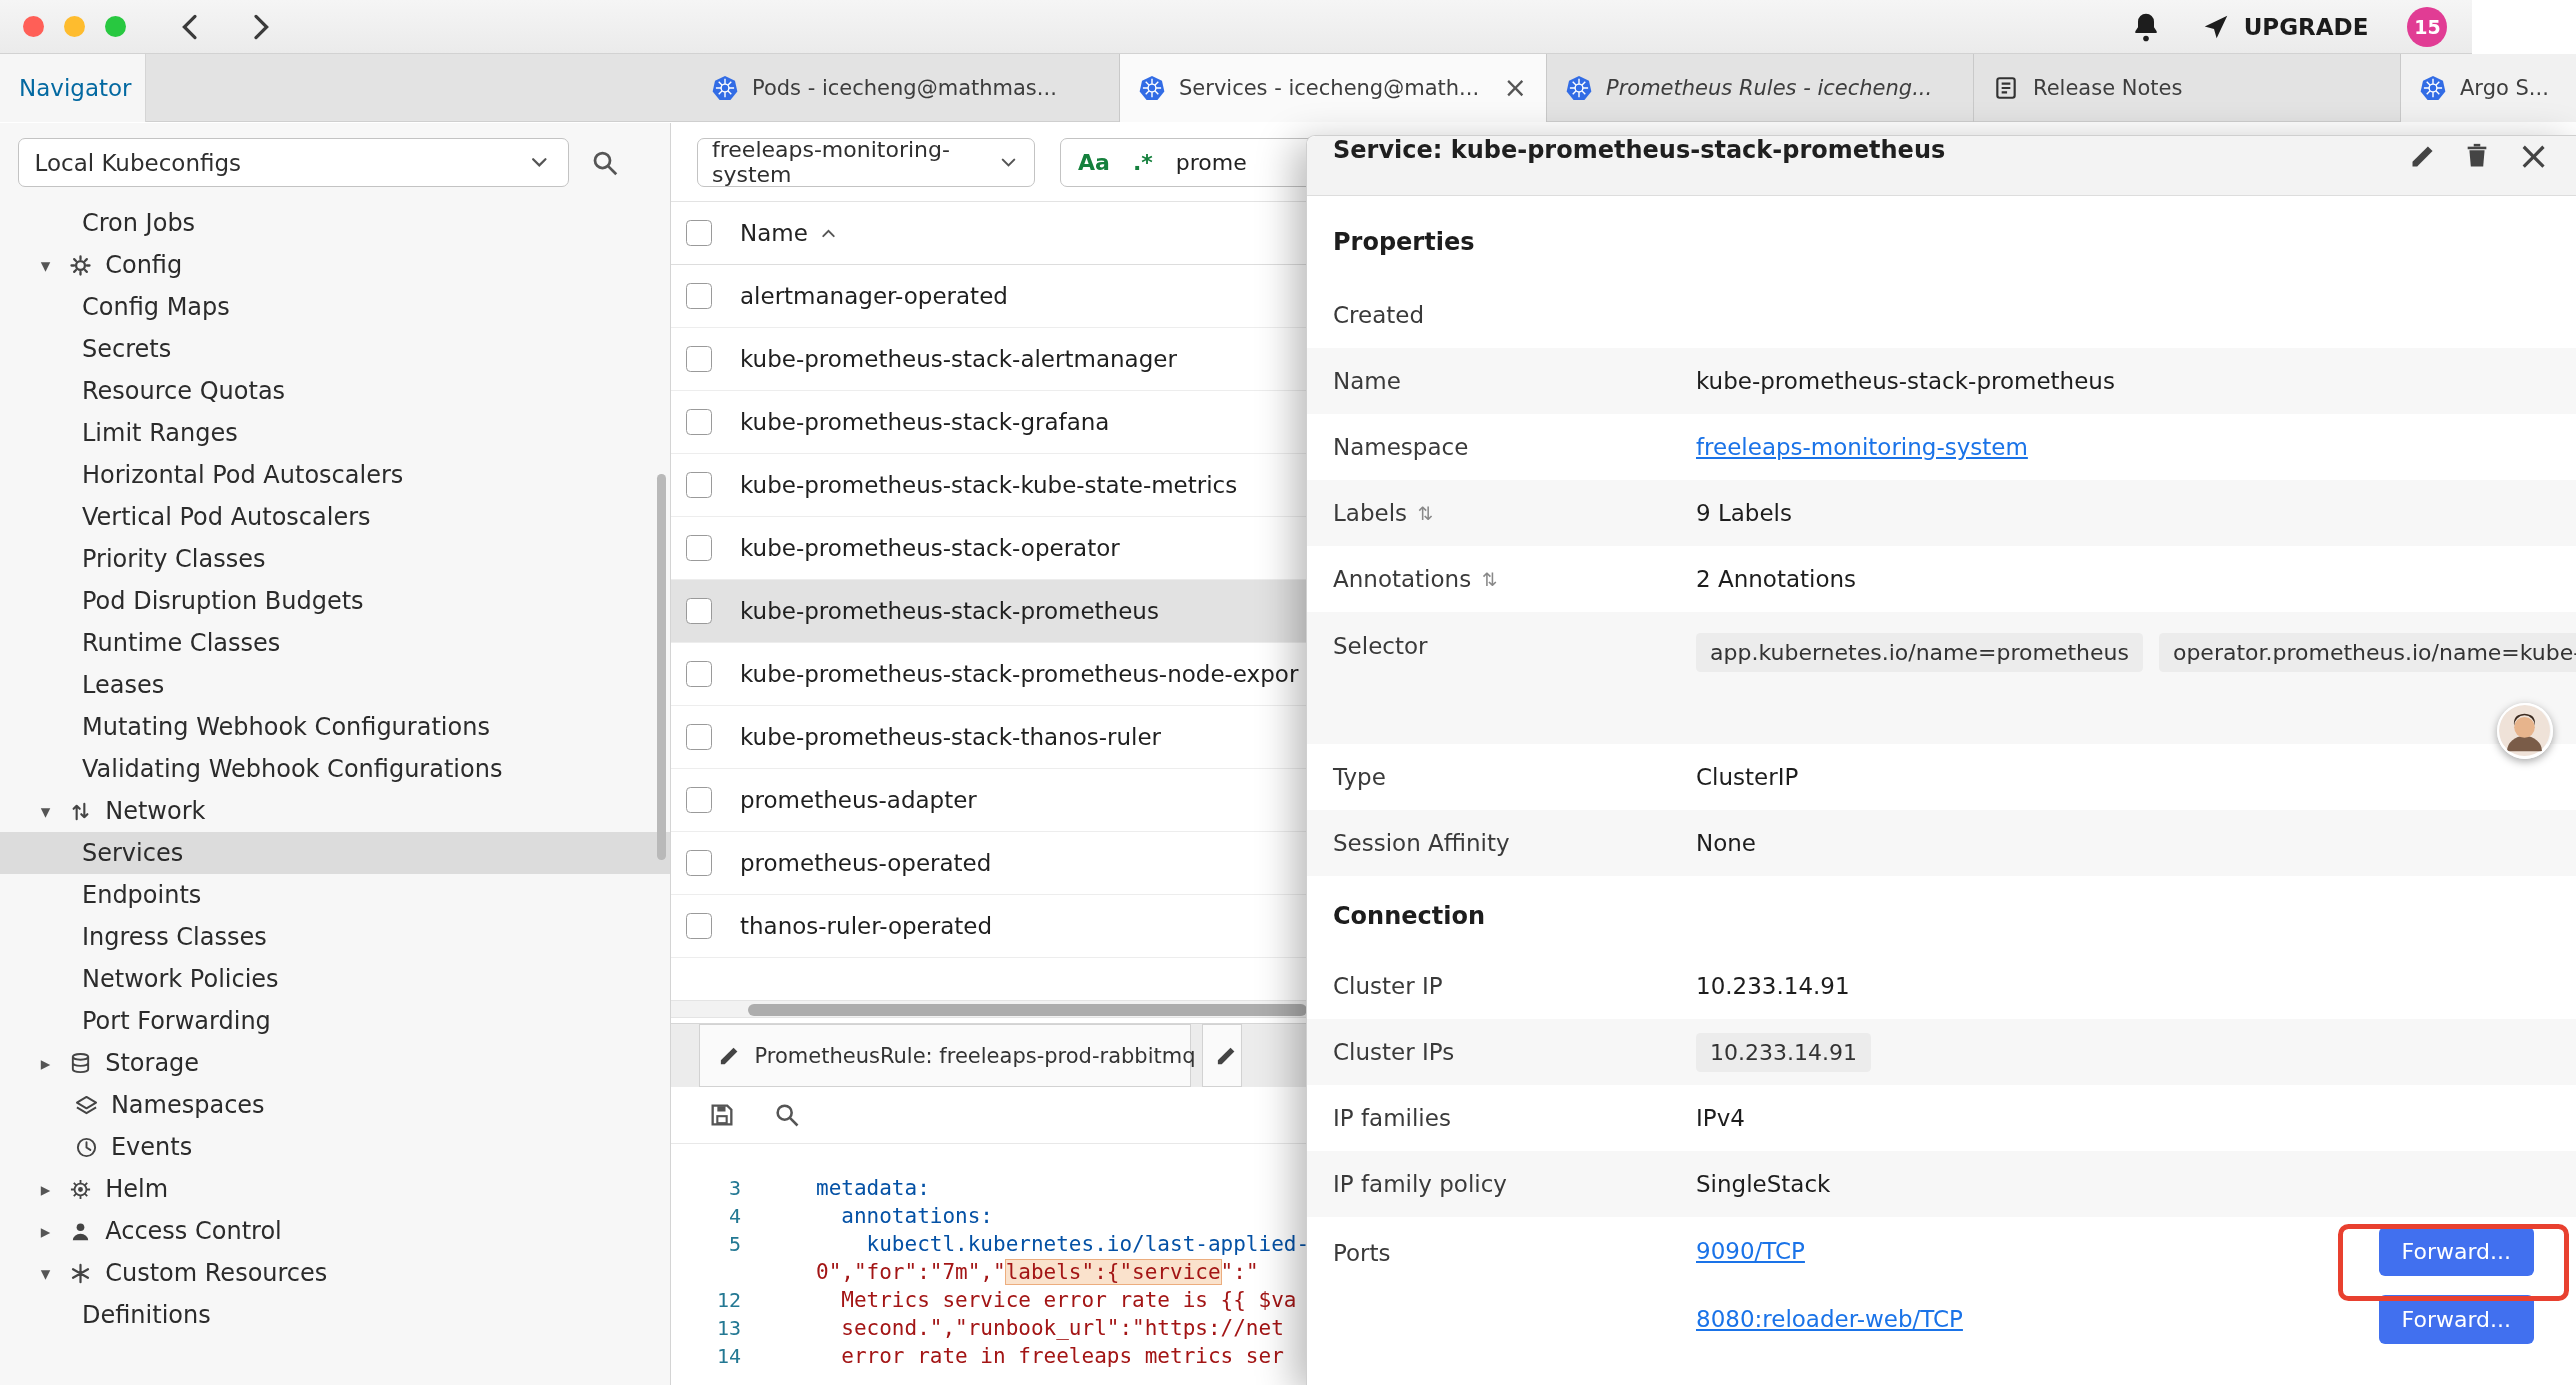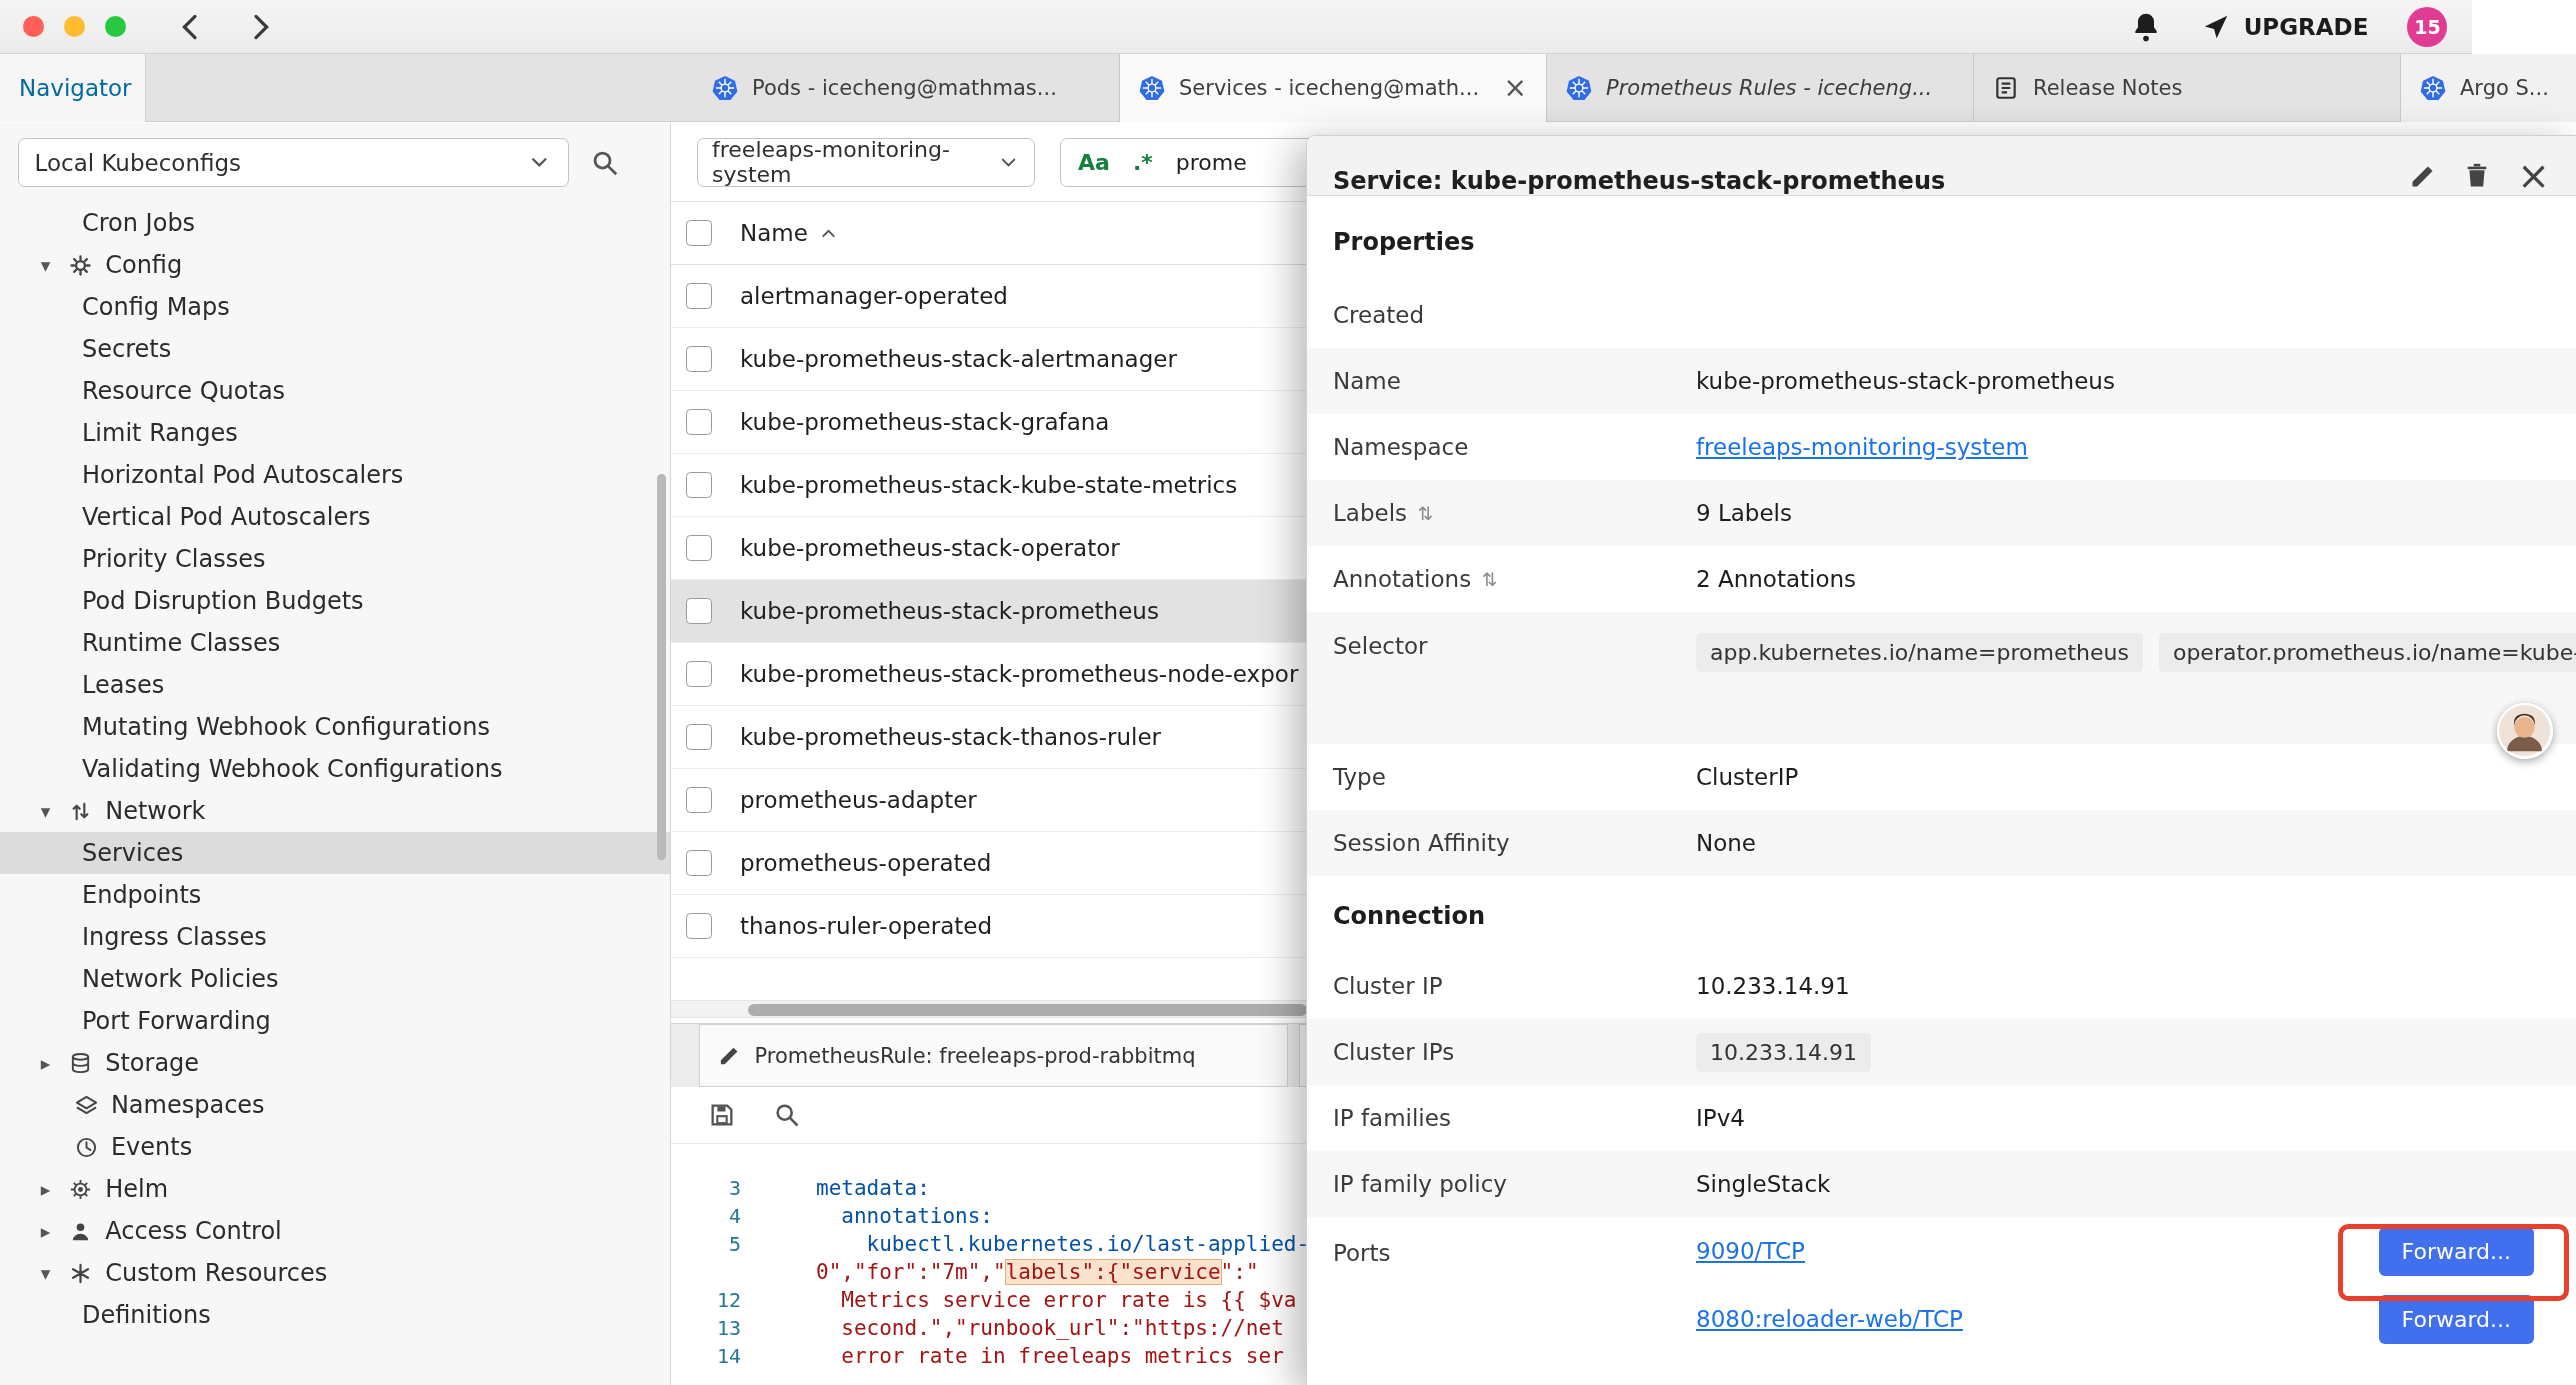--- a/index.html
+++ b/index.html
@@ -68,41 +68,41 @@
   .namewrap{display:flex;align-items:center;gap:10.5px;}
   .cb{width:26px;height:26px;border:1.8px solid #9a9a9a;border-radius:4.4px;background:#fff;flex:0 0 auto;}
   .row{height:63px;display:flex;align-items:center;gap:28px;padding-left:15px;
     border-bottom:0.9px solid #ededed;font-size:23px;color:#1f1f1f;white-space:nowrap;}
   .row.selected{background:#e2e2e2;}
   .hscroll{position:absolute;left:0;right:0;top:877px;height:17.5px;background:#f2f2f2;
     border-top:0.9px solid #e4e4e4;border-bottom:0.9px solid #e4e4e4;}
   .hthumb{position:absolute;left:77px;top:2.6px;width:559px;height:12.3px;background:#adadad;border-radius:6.1px;}
   .bottombar{position:absolute;left:0;right:0;top:900px;height:64px;background:#ececec;
     border-top:0.9px solid #d6d6d6;display:flex;}
-  .etab{margin-left:28px;width:589px;background:#fafafa;border:0.9px solid #d2d2d2;
+  .etab{margin-left:28px;width:492px;background:#fafafa;border:0.9px solid #d2d2d2;
     display:flex;align-items:center;gap:14px;padding:0 17.5px;font-size:21px;color:#333;white-space:nowrap;}
   .etabfrag{width:40px;margin-left:10.5px;background:#fafafa;border:0.9px solid #d2d2d2;
     display:flex;align-items:center;padding-left:12.3px;}
   .etoolbar{position:absolute;left:0;right:0;top:964px;height:57px;display:flex;align-items:center;
     gap:37px;padding-left:37px;border-bottom:0.9px solid #e8e8e8;}
   .editor{position:absolute;left:0;right:0;top:1021px;bottom:0;padding-top:30px;
     font-family:"DejaVu Sans Mono","Liberation Mono",monospace;font-size:21px;}
   .eline{height:28px;display:flex;align-items:center;}
   .lnum{flex:0 0 70px;text-align:right;color:#237893;font-size:20px;}
   .ltext{padding-left:75px;white-space:pre;}
   .ltext.k{color:#0451a5;}
   .ltext.s{color:#a31515;}
   .hl{background:rgba(234,121,22,0.22);outline:0.9px solid rgba(221,105,20,0.55);}
 
   
   #drawer{position:absolute;left:1306px;top:135px;right:0;bottom:0;background:#fff;
     border:0.9px solid #cfcfcf;border-right:none;border-bottom:none;border-top-left-radius:8.8px;
     box-shadow:-10.5px 8.8px 39px rgba(0,0,0,0.28);z-index:10;overflow:hidden;}
   .dhead{height:60px;background:#f3f3f3;border-bottom:0.9px solid #ddd;display:flex;
-    align-items:flex-end;padding:0 26px;border-top-left-radius:8.8px;}
+    align-items:flex-start;padding:0 26px;border-top-left-radius:8.8px;}
   .dtitle{font-size:24px;font-weight:700;color:#1f1f1f;}
   .dicons{margin-left:auto;display:flex;align-items:center;gap:26px;}
   .dclose{font-size:39px;color:#444;line-height:1;}
   .dbody{position:absolute;top:60px;left:0;right:0;bottom:0;}
   .dheading{padding:32px 26px 26px;font-size:24px;font-weight:700;line-height:28px;color:#1d1d1d;}
   .dheading.second{padding:26px 26px 23px;}
   .drow{min-height:66px;display:flex;align-items:center;padding:0 26px;font-size:23px;}
   .drow.alt{background:#f7f7f7;}
   .dk{flex:0 0 363px;color:#3a3a3a;display:flex;align-items:center;gap:10.5px;}
   .dv{color:#1d1d1d;}

